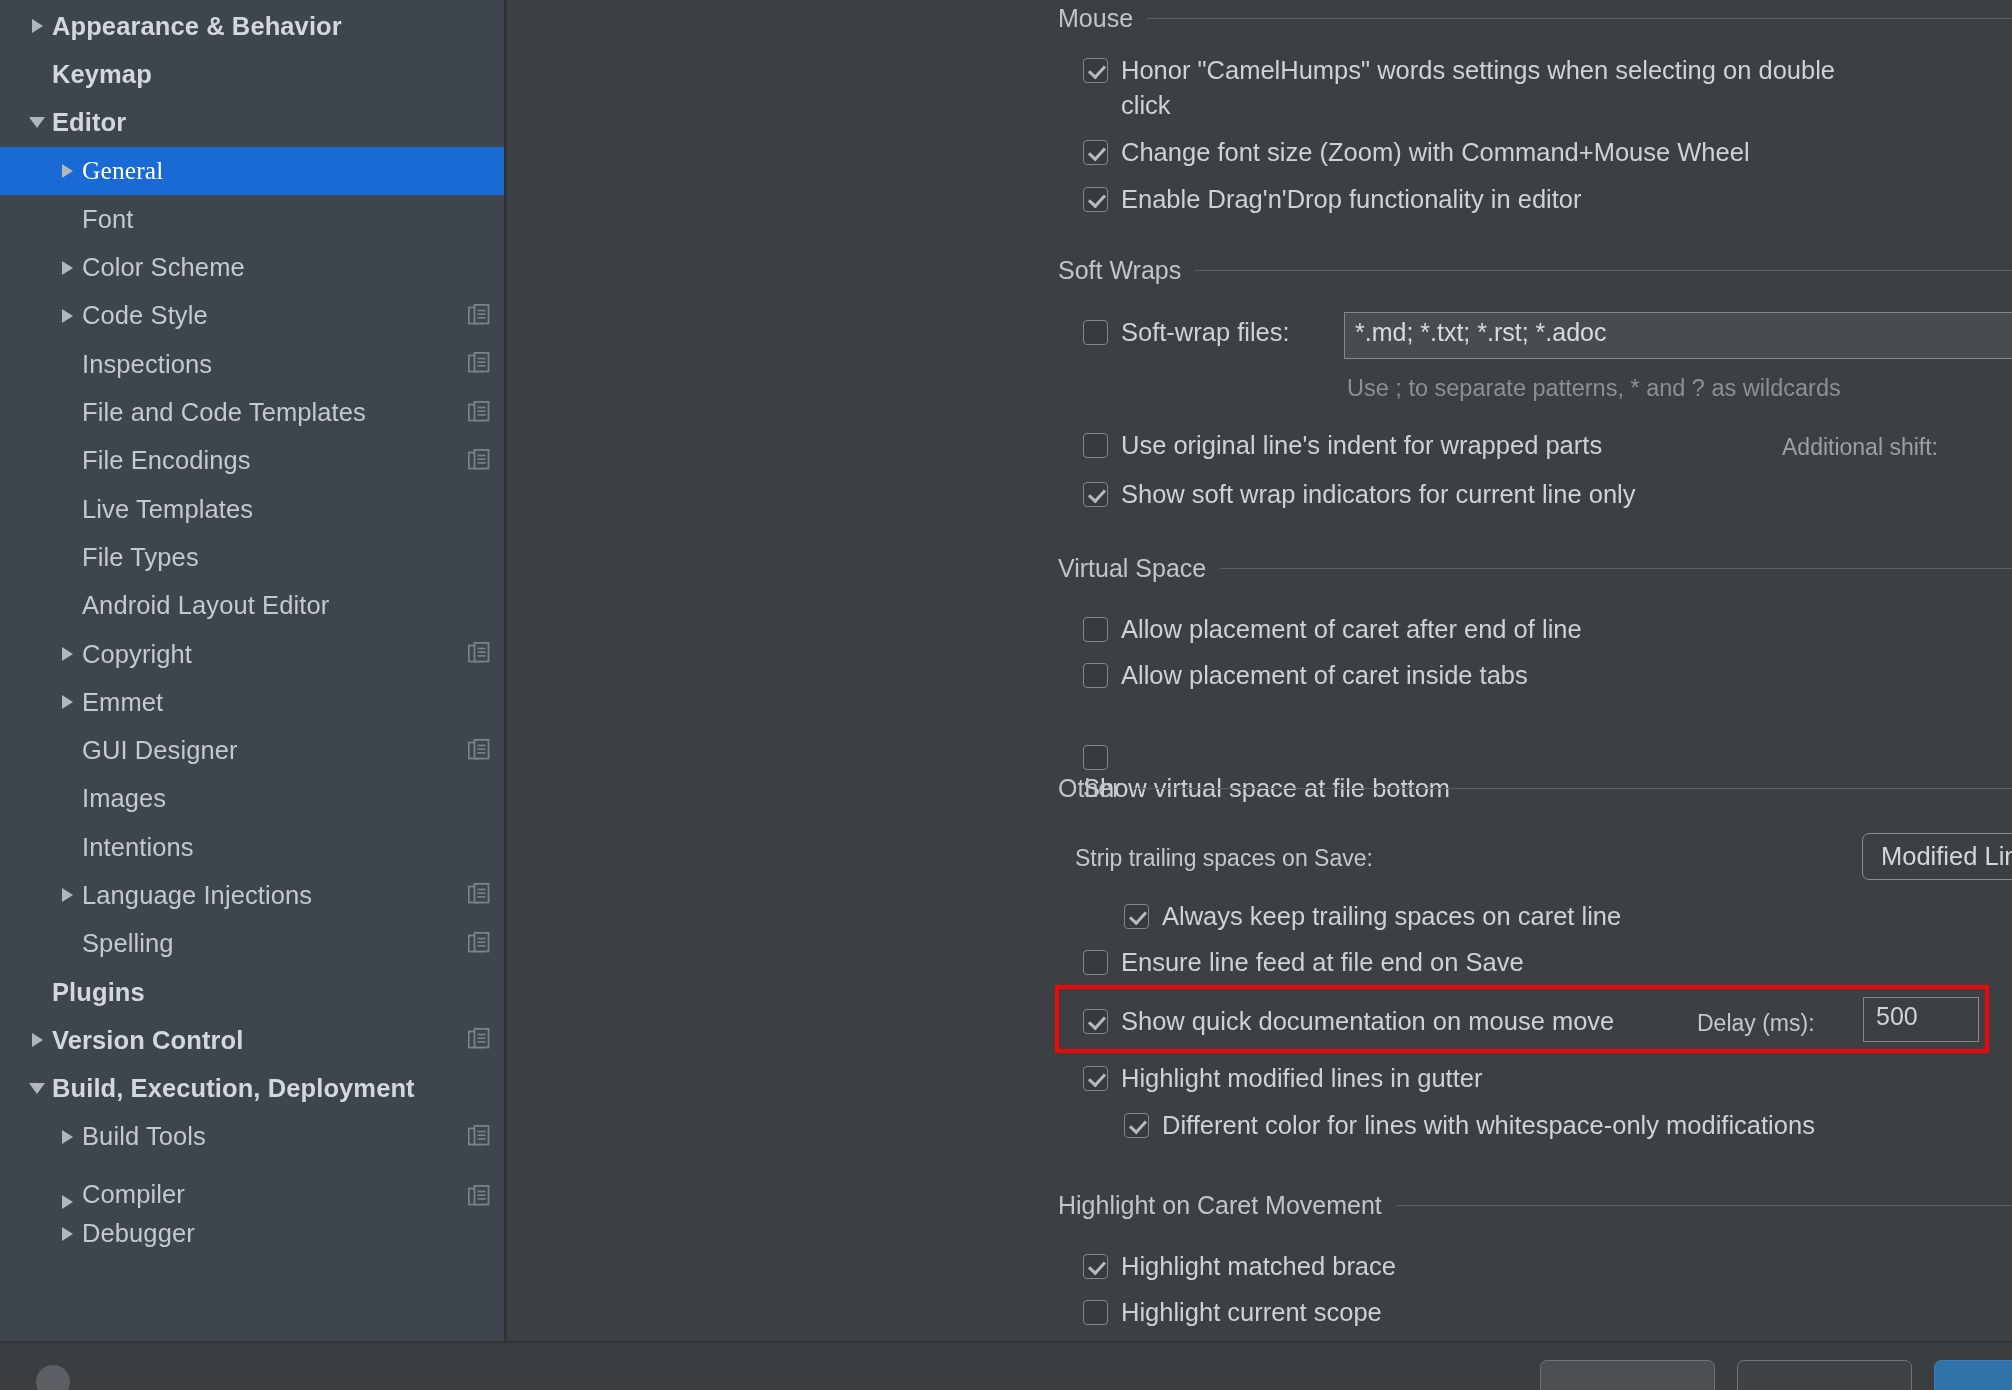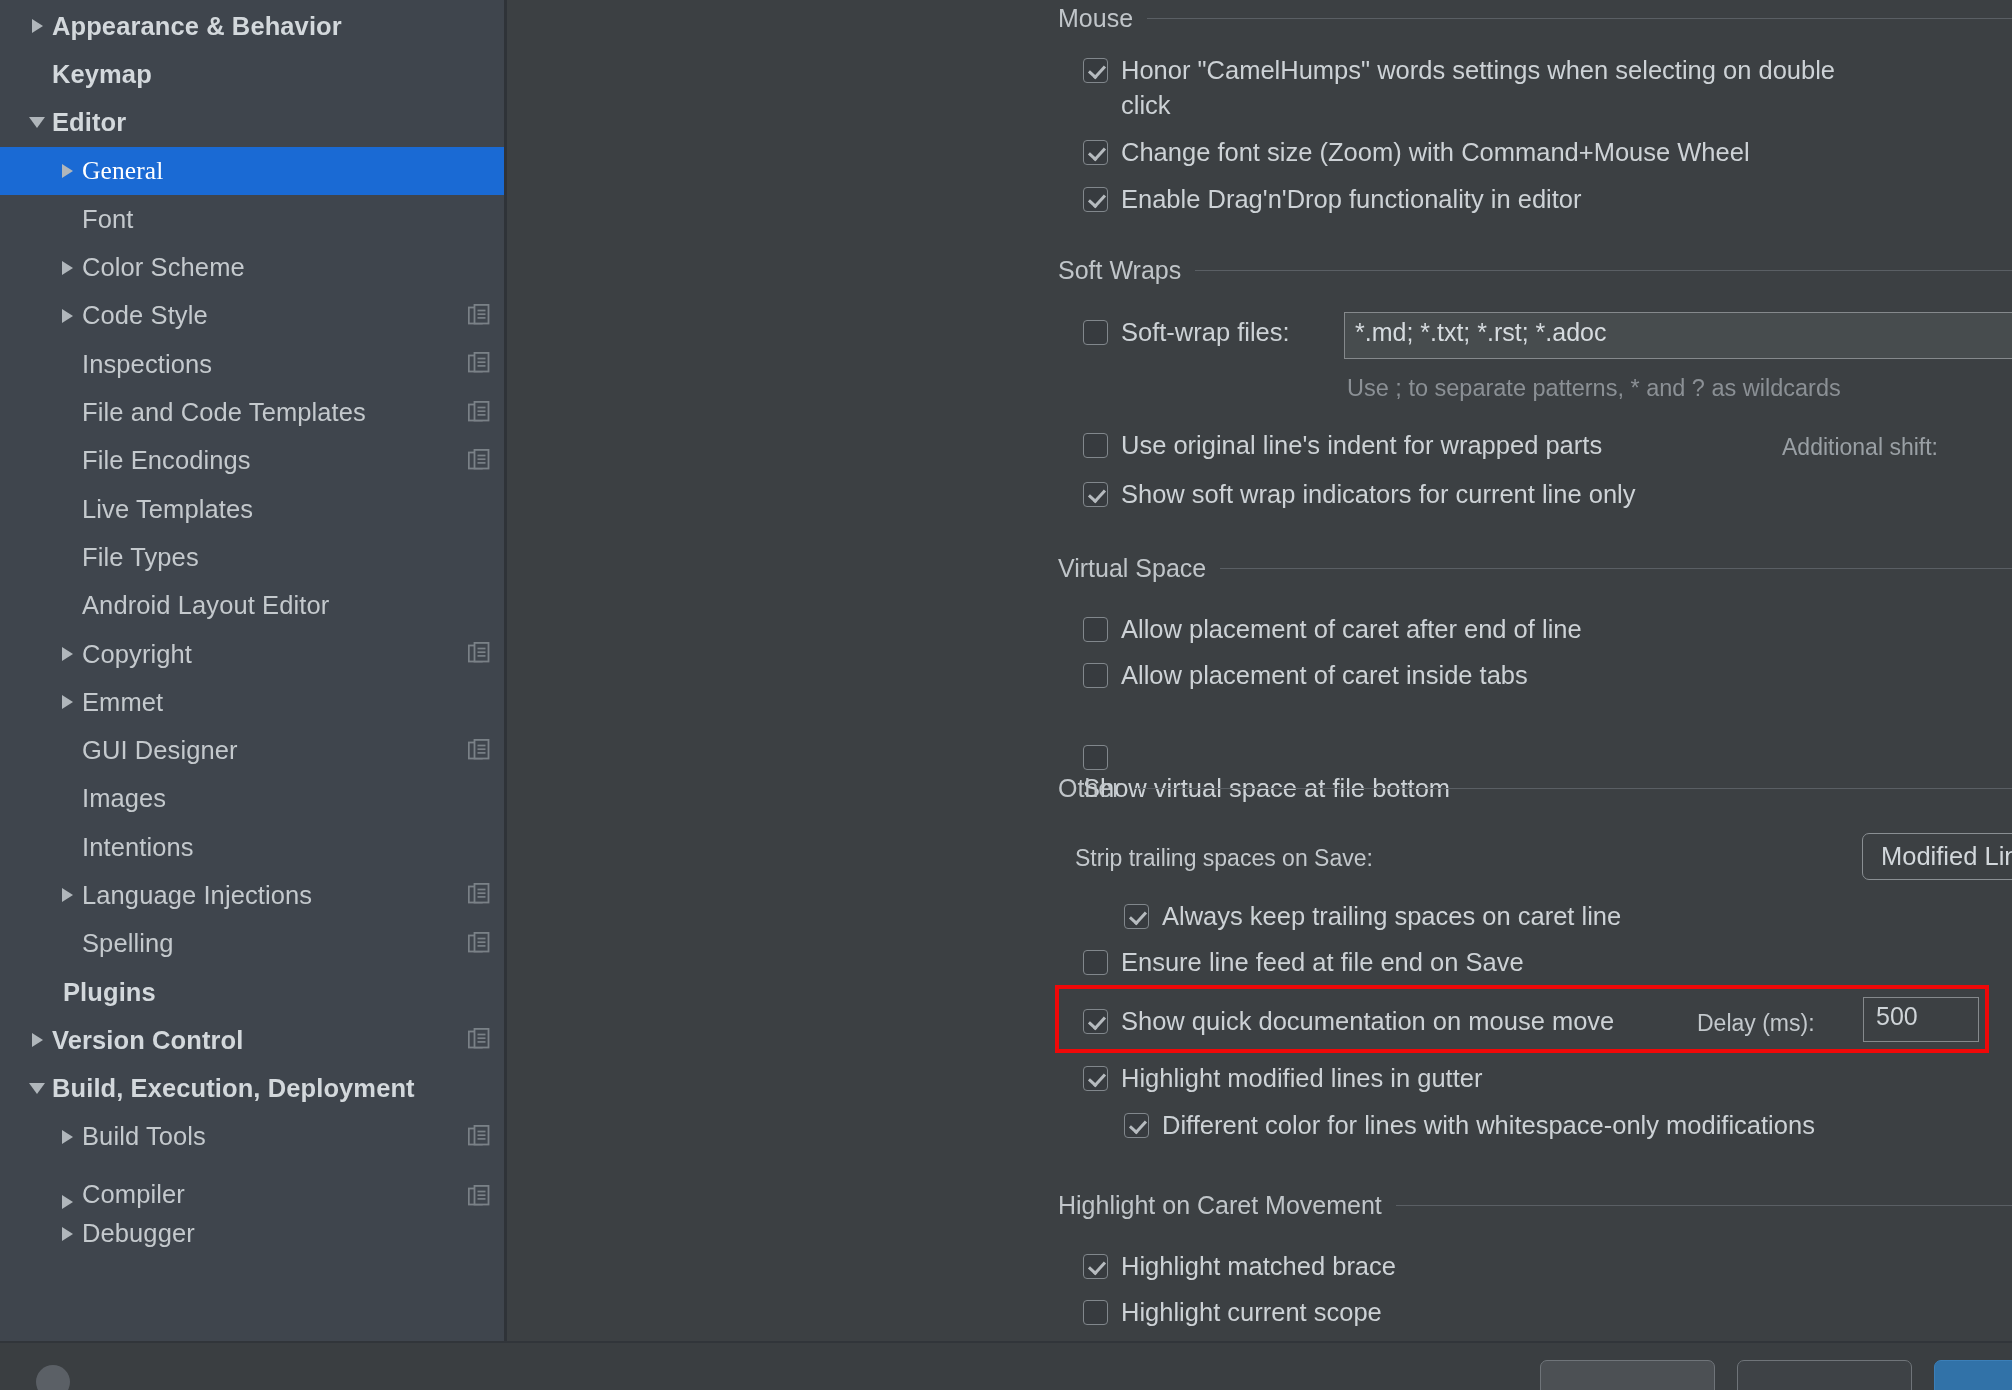--- a/index.html
+++ b/index.html
@@ -335,21 +335,21 @@
           <span class="copy-icon">
             <svg width="22" height="24" viewBox="0 0 22 24">
               <rect x="0.8" y="3.5" width="13" height="16" fill="none" stroke="#8e959b" stroke-width="1.8"></rect>
               <rect x="6.5" y="0.9" width="14" height="18.6" fill="#3f454d" stroke="#8e959b" stroke-width="1.8"></rect>
               <line x1="9.5" y1="6.5" x2="17.5" y2="6.5" stroke="#8e959b" stroke-width="1.7"></line>
               <line x1="9.5" y1="10.2" x2="17.5" y2="10.2" stroke="#8e959b" stroke-width="1.7"></line>
               <line x1="9.5" y1="13.9" x2="17.5" y2="13.9" stroke="#8e959b" stroke-width="1.7"></line>
             </svg>
           </span>
         </div>
-        <div class="tree-row bold" style="padding-left: 33px;">
+        <div class="tree-row bold" style="padding-left: 22px;">
           <span class="arrow-slot"></span>
           <span class="tree-label">Plugins</span>
         </div>
         <div class="tree-row bold" style="padding-left: 22px;">
           <span class="arrow-slot">
             <span class="arrow"></span>
           </span>
           <span class="tree-label">Version Control</span>
           <span class="copy-icon">
             <svg width="22" height="24" viewBox="0 0 22 24">

